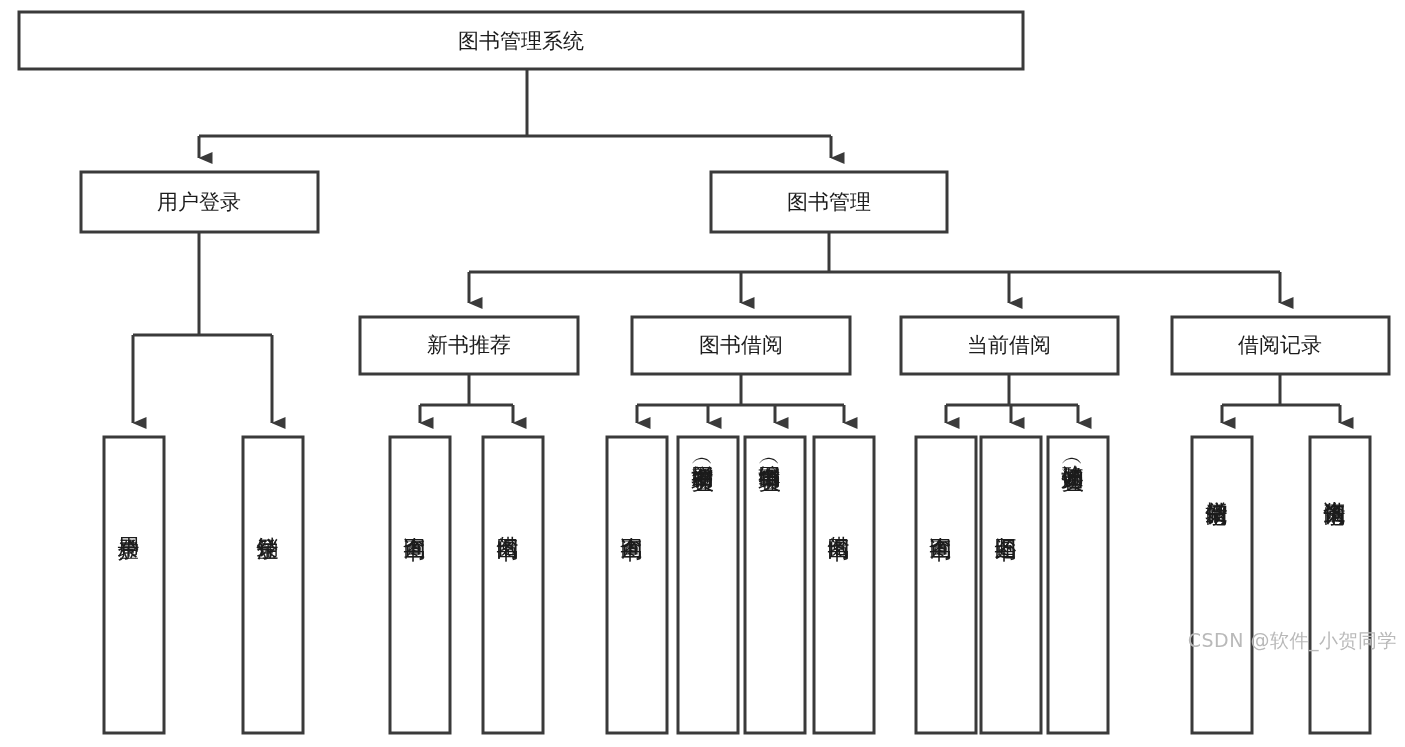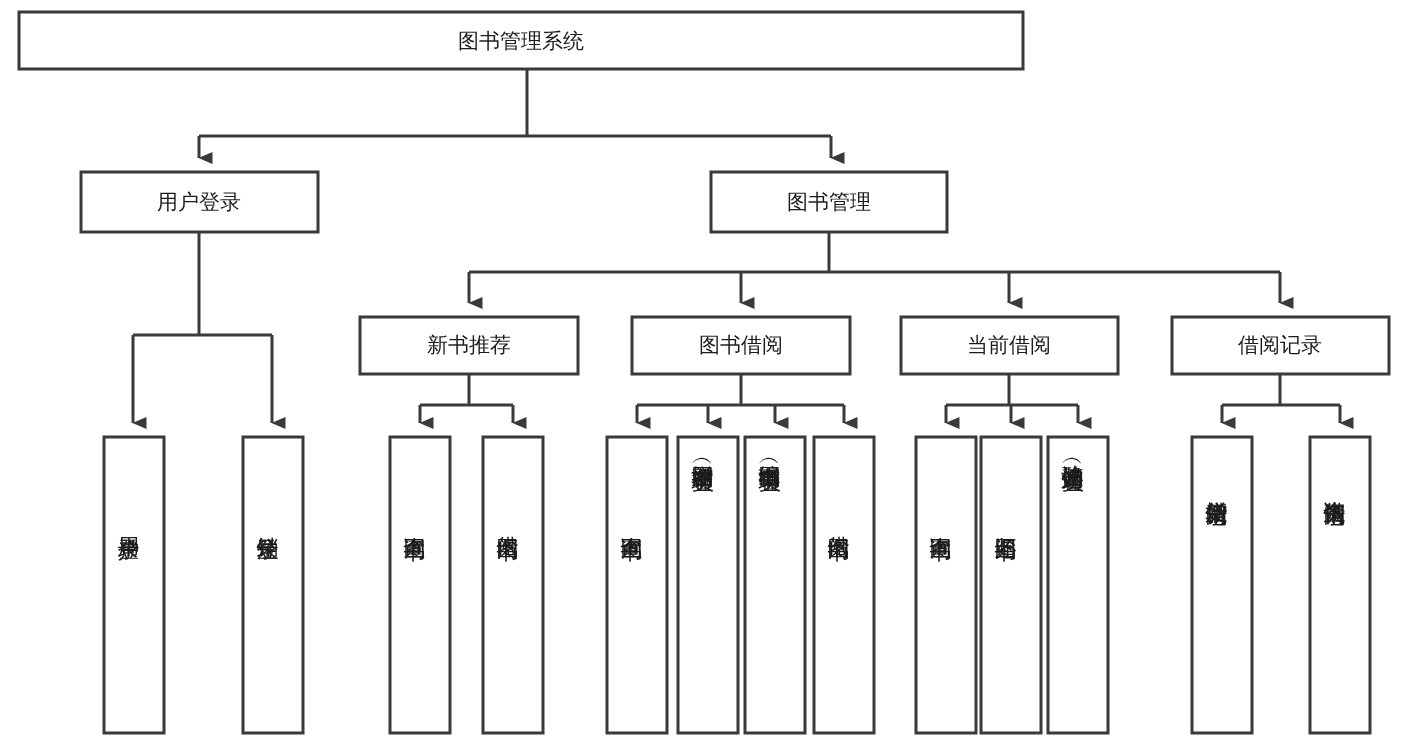--- a/index.html
+++ b/index.html
@@ -183,14 +183,15 @@
   <div class="vlabel" style="left:619px; top:519px;">查询图书</div>
   <div class="vlabel" style="left:690px; top:447px;">新增图书（管理员）</div>
   <div class="vlabel" style="left:757px; top:447px;">编辑图书（管理员）</div>
   <div class="vlabel" style="left:826px; top:519px;">借阅图书</div>
   <div class="vlabel" style="left:928px; top:519px;">查询图书</div>
   <div class="vlabel" style="left:993px; top:519px;">归还图书</div>
   <div class="vlabel" style="left:1060px; top:447px;">确认归还（管理员）</div>
   <div class="vlabel" style="left:1204px; top:483px;">新增借阅记录</div>
   <div class="vlabel" style="left:1322px; top:483px;">查询借阅记录</div>
 
+  <div class="watermark">CSDN @软件_小贺同学</div>
 
 </div>
 
 </body></html>

